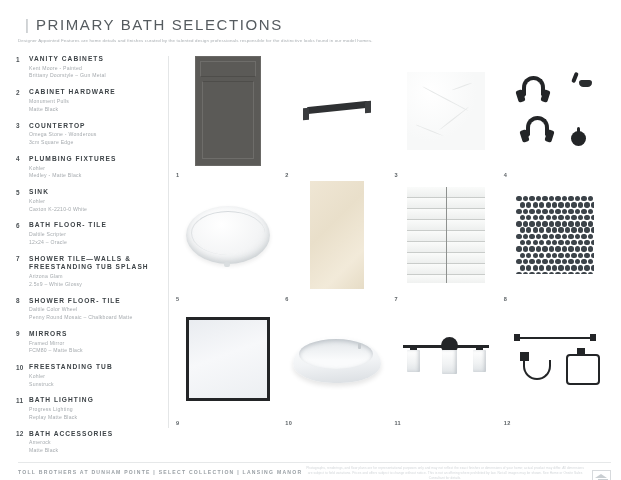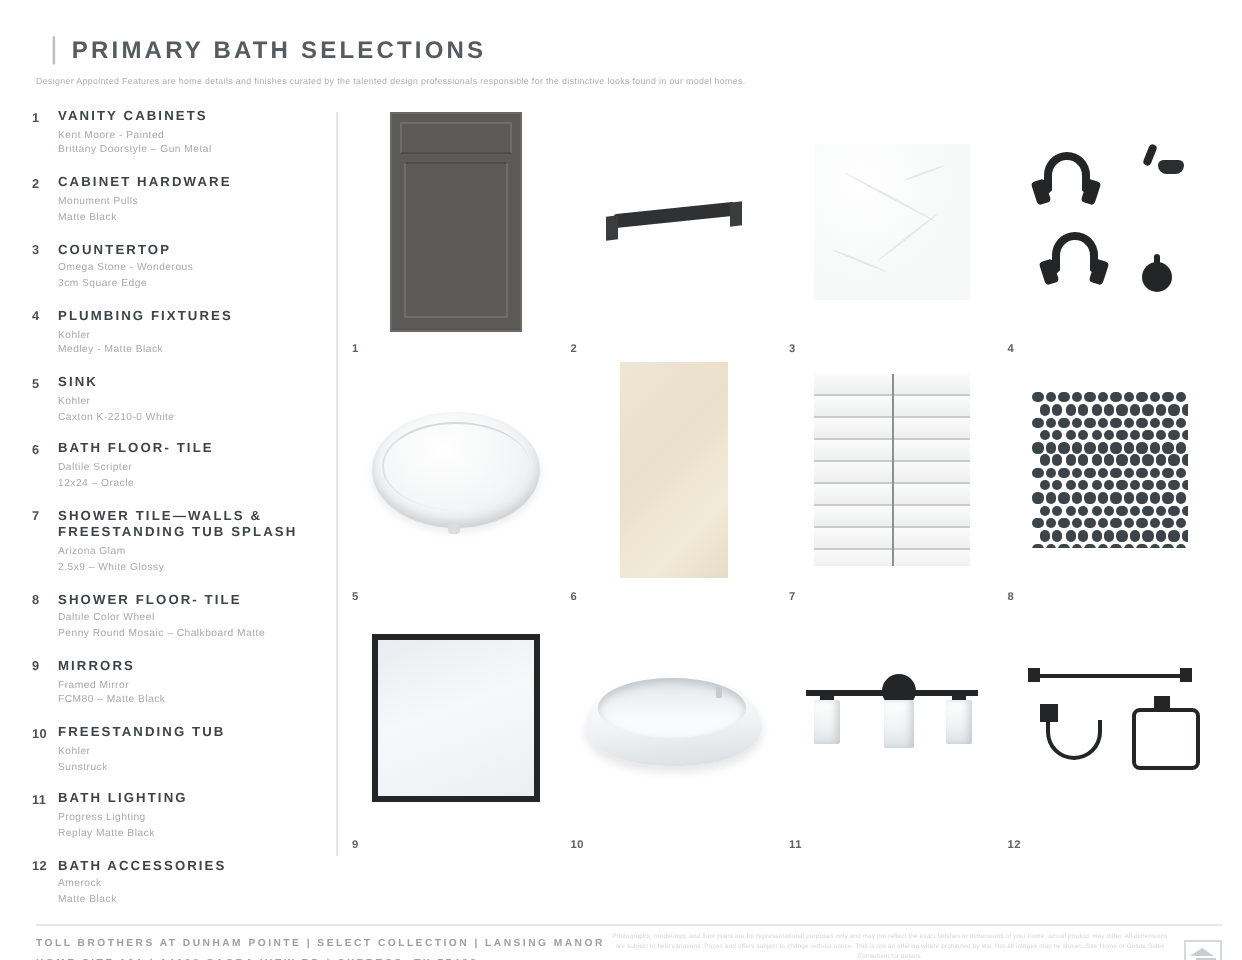--- a/index.html
+++ b/index.html
@@ -15,21 +15,21 @@
   .header{position:absolute;left:18px;top:16px;right:12px;}
   .title-row{display:flex;align-items:baseline;white-space:nowrap;}
   .title-serif{
     font-family:"Liberation Serif",serif;
     font-size:15.5px;letter-spacing:1.5px;color:#9aa0a4;font-weight:400;
   }
   .title-div{
     margin:0 7px;color:#b9bec1;font-size:15px;font-weight:300;
   }
   .title-sans{
-    font-size:12px;letter-spacing:1.6px;color:#555b5f;font-weight:700;
+    font-size:15px;letter-spacing:1.6px;color:#555b5f;font-weight:400;
   }
   .subtitle{
     margin-top:5px;font-size:4.4px;letter-spacing:.18px;color:#a9aeb2;
     font-weight:400;white-space:nowrap;
   }
 
   
   .list{position:absolute;left:16px;top:55px;width:140px;}
   .li{display:flex;margin-bottom:9.5px;}
   .li-num{

